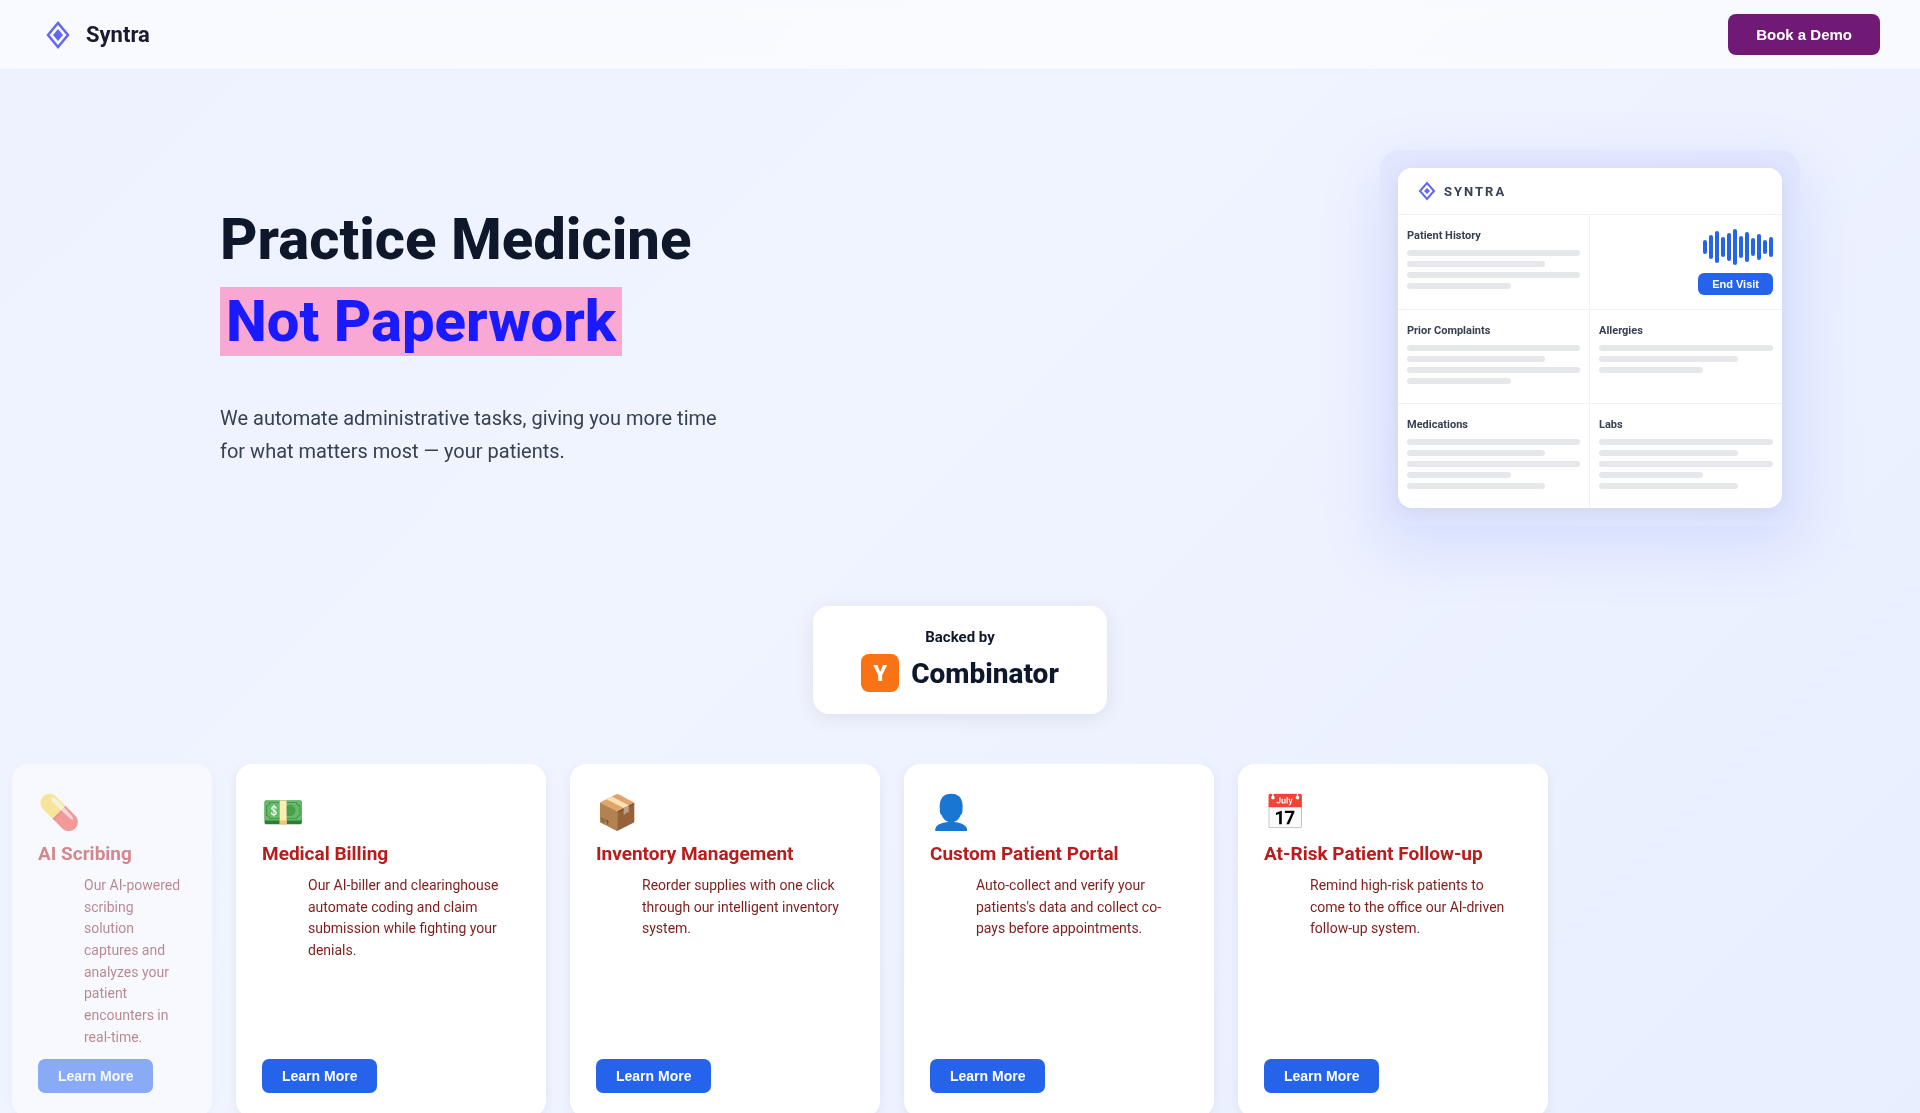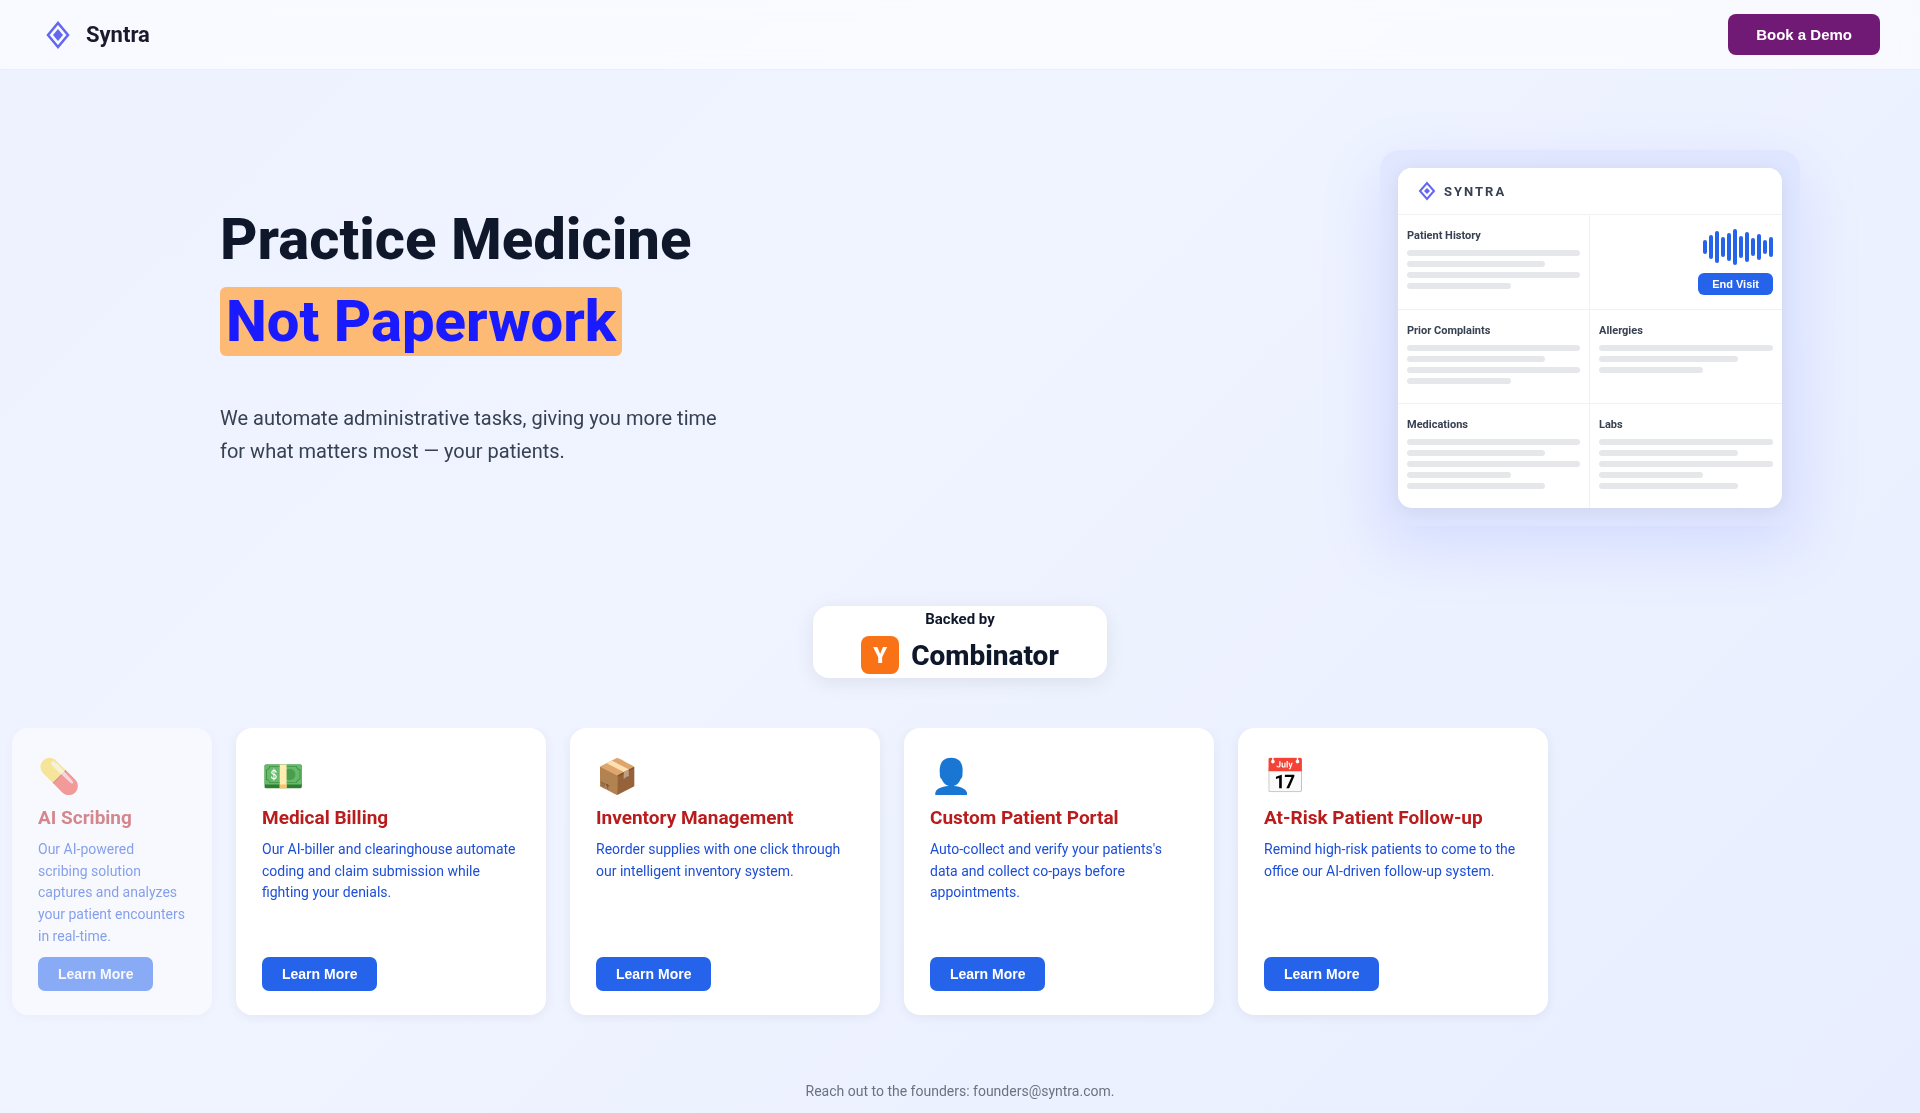--- a/index.html
+++ b/index.html
@@ -63,24 +63,24 @@
       font-size: 58px;
       font-weight: 800;
       color: #0f172a;
       line-height: 1.1;
       margin-bottom: 15px;
     }
     .hero-title-highlight {
       font-size: 58px;
       font-weight: 800;
       color: #1a1aff;
-      background: #fdba74;
+      background: #f9a8d4;
       display: inline-block;
       padding: 0 6px;
-      border-radius: 6px;
+      border-radius: 0;
       line-height: 1.2;
       margin-bottom: 28px;
     }
     .hero-description {
       font-size: 20px;
       color: #374151;
       line-height: 1.65;
       max-width: 520px;
       margin-top: 18px;
     }
@@ -179,21 +179,21 @@
 
     
     .backed-by {
       display: flex;
       justify-content: center;
       padding: 20px 0 50px 0;
     }
     .backed-card {
       background: #fff;
       border-radius: 16px;
-      padding: 4px 48px;
+      padding: 22px 48px;
       box-shadow: 0 4px 20px rgba(0,0,0,0.08);
       text-align: center;
       display: flex;
       flex-direction: column;
       align-items: center;
       gap: 8px;
     }
     .backed-by-text {
       font-size: 15px;
       font-weight: 700;
@@ -238,23 +238,24 @@
       overflow: hidden;
     }
     .feature-icon { font-size: 34px; }
     .feature-title {
       font-size: 19px;
       font-weight: 700;
       color: #b91c1c;
     }
     .feature-desc {
       font-size: 14px;
-      color: #1d4ed8;
+      color: #7f1d1d;
       line-height: 1.55;
       flex: 1;
+      margin-left: 46px;
     }
     .learn-more-btn {
       background: #2563eb;
       color: #fff;
       border: none;
       border-radius: 7px;
       padding: 9px 20px;
       font-size: 14px;
       font-weight: 600;
       cursor: pointer;

